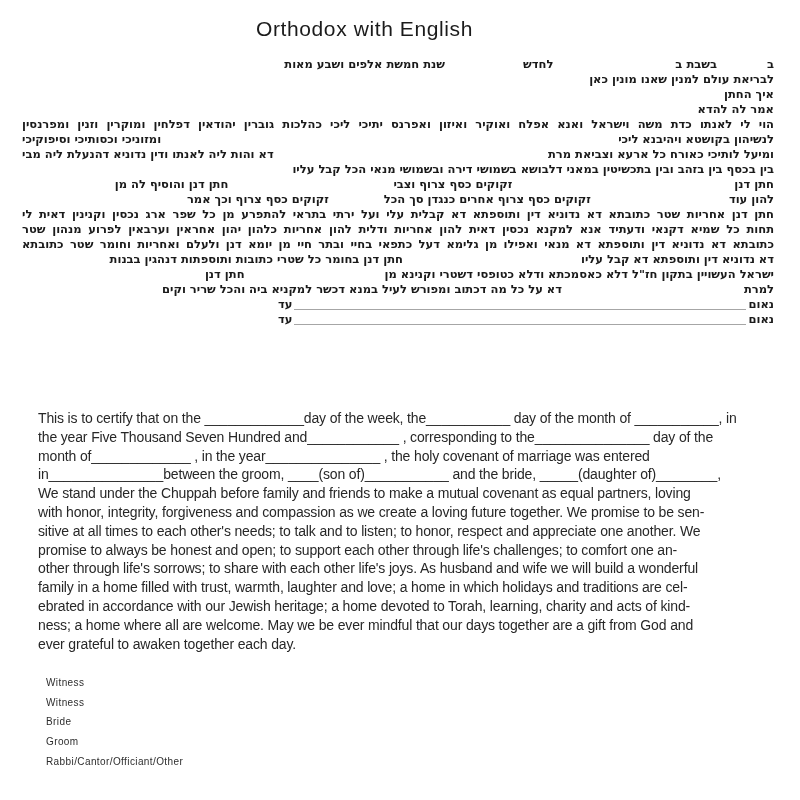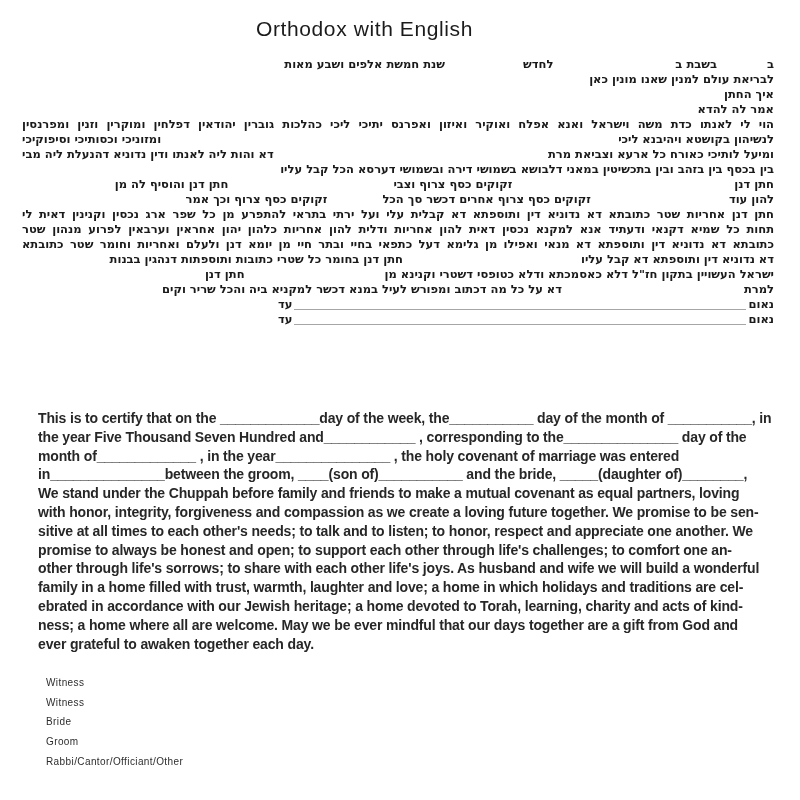--- a/index.html
+++ b/index.html
@@ -21,21 +21,21 @@
   }
   .h-line{height:15px;line-height:15px;display:flex;align-items:flex-end;white-space:nowrap;}
   .h-just{display:block;white-space:normal;text-align:justify;text-align-last:justify;}
   .h-t{flex:none;}
   .h-gap{flex:none;height:1px;}
   .h-fill{flex:1 1 auto;height:1px;}
   .h-blank{flex:none;height:10px;border-bottom:1px solid #a6a6a6;margin:0 2px 2px 2px;}
   
   .eng{
     position:absolute;top:409px;left:38px;width:745px;
-    font-size:14px;line-height:18.8px;letter-spacing:-.15px;color:#272727;font-weight:bold;
+    font-size:14px;line-height:18.8px;letter-spacing:-.15px;color:#272727;
   }
   .e-line{white-space:nowrap;}
   
   .sig{
     position:absolute;top:673px;left:46px;
     font-size:10px;line-height:19.7px;letter-spacing:.4px;color:#2d2d2d;
   }
 </style>
 </head>
 <body>
@@ -66,33 +66,33 @@
       <span class="h-t">לנשיהון בקושטא ויהיבנא ליכי</span>
       <span class="h-fill"></span>
       <span class="h-t">ומזוניכי וכסותיכי וסיפוקיכי</span>
     </div>
     <div class="h-line">
       <span class="h-t">ומיעל לותיכי כאורח כל ארעא וצביאת מרת</span>
       <span class="h-fill"></span>
       <span class="h-t">דא והות ליה לאנתו ודין נדוניא דהנעלת ליה מבי</span>
     </div>
     <div class="h-line">
-      <span class="h-t">בין בכסף בין בזהב ובין בתכשיטין במאני דלבושא בשמושי דירה ובשמושי דערסא הכל קבל עליו</span>
+      <span class="h-t">בין בכסף בין בזהב ובין בתכשיטין במאני דלבושא בשמושי דירה ובשמושי מנאי הכל קבל עליו</span>
     </div>
     <div class="h-line">
       <span class="h-t">חתן דנן</span>
       <span class="h-gap" style="width: 222px;"></span>
       <span class="h-t">זקוקים כסף צרוף וצבי</span>
       <span class="h-gap" style="width: 165px;"></span>
       <span class="h-t">חתן דנן והוסיף לה מן</span>
     </div>
     <div class="h-line">
       <span class="h-t">להון עוד</span>
       <span class="h-gap" style="width: 138px;"></span>
-      <span class="h-t">זקוקים כסף צרוף אחרים דכשר סך הכל</span>
+      <span class="h-t">זקוקים כסף צרוף אחרים כנגדן סך הכל</span>
       <span class="h-gap" style="width: 55px;"></span>
       <span class="h-t">זקוקים כסף צרוף וכך אמר</span>
     </div>
     <div class="h-line h-just">חתן דנן אחריות שטר כתובתא דא נדוניא דין ותוספתא דא קבלית עלי ועל ירתי בתראי להתפרע מן כל שפר ארג נכסין וקנינין דאית לי</div>
     <div class="h-line h-just">תחות כל שמיא דקנאי ודעתיד אנא למקנא נכסין דאית להון אחריות ודלית להון אחריות כלהון יהון אחראין וערבאין לפרוע מנהון שטר</div>
     <div class="h-line h-just">כתובתא דא נדוניא דין ותוספתא דא מנאי ואפילו מן גלימא דעל כתפאי בחיי ובתר חיי מן יומא דנן ולעלם ואחריות וחומר שטר כתובתא</div>
     <div class="h-line">
       <span class="h-t">דא נדוניא דין ותוספתא דא קבל עליו</span>
       <span class="h-gap" style="width: 178px;"></span>
       <span class="h-t">חתן דנן בחומר כל שטרי כתובות ותוספתות דנהגין בבנות</span>

